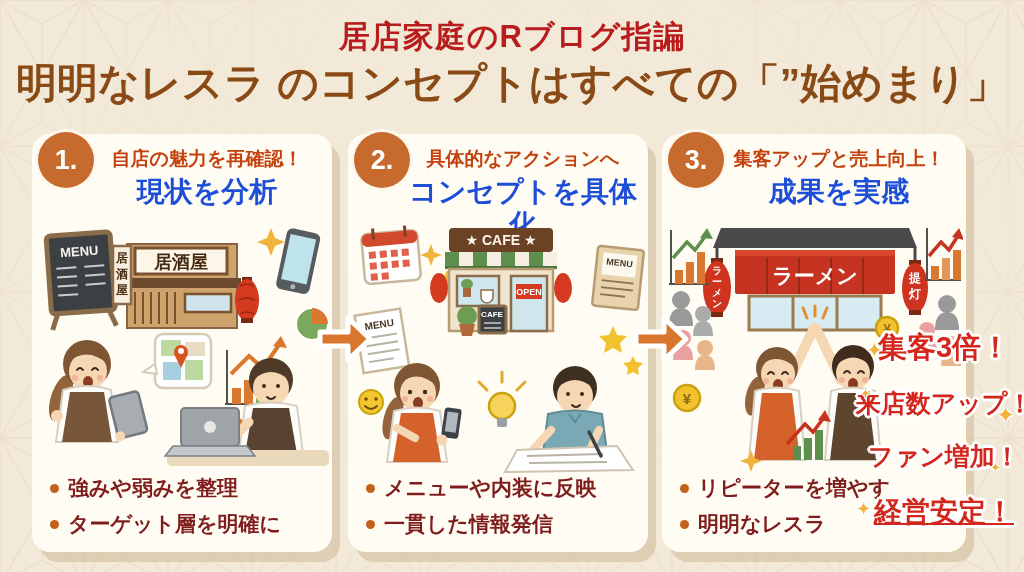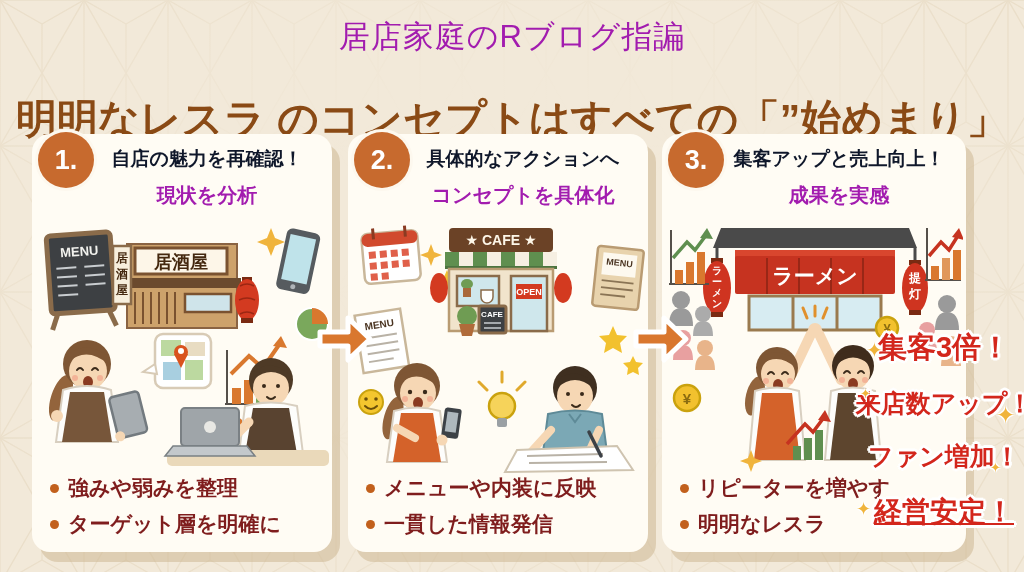--- a/index.html
+++ b/index.html
@@ -2,34 +2,34 @@
 <html><head>
 <meta charset="utf-8">
 <style>
   html,body{margin:0;padding:0;}
   #stage{position:relative;width:1024px;height:572px;background:#f2e9d9;overflow:hidden;
          font-family:"Liberation Sans","DejaVu Sans",sans-serif;}
   #bg-pattern{position:absolute;inset:0;opacity:.55;}
   #bg-fade{position:absolute;inset:0;
     background:radial-gradient(ellipse at 50% 45%, rgba(242,233,217,.95) 38%, rgba(242,233,217,.55) 62%, rgba(242,233,217,0) 85%);}
   .title1{position:absolute;top:16px;left:0;width:100%;text-align:center;
-    font-size:31px;font-weight:400;color:#a21caf;letter-spacing:1px;}
+    font-size:31px;font-weight:700;color:#b91c1c;letter-spacing:1px;}
   .title2{position:absolute;top:56px;left:0;width:100%;text-align:center;
-    font-size:41px;font-weight:900;color:#8a4a15;letter-spacing:0px;margin-top:36px;}
+    font-size:41px;font-weight:900;color:#8a4a15;letter-spacing:0px;}
   .panel{position:absolute;top:134px;height:418px;background:#fffcf4;border-radius:18px;
     box-shadow:8px 10px 0 rgba(206,184,148,.55);}
   #panel1{left:32px;width:300px;}
   #panel2{left:348px;width:300px;}
   #panel3{left:662px;width:304px;}
   .badge{position:absolute;left:6px;top:-2px;width:56px;height:56px;border-radius:50%;
     background:#c76a2e;color:#fff;font-size:27px;font-weight:900;display:flex;
     align-items:center;justify-content:center;box-shadow:0 0 0 3px #fdf8ee;}
   .p-head{margin:14px 8px 0 58px;text-align:center;line-height:1.2;}
-  .p-sub{font-size:19px;font-weight:800;color:#0f172a;}
-  .p-heading{font-size:20px;font-weight:900;color:#a21caf;margin-top:12px;}
+  .p-sub{font-size:19px;font-weight:800;color:#c2410c;}
+  .p-heading{font-size:28px;font-weight:900;color:#1d4ed8;margin-top:4px;}
   .illo{position:absolute;left:3px;top:88px;}
   .bullets{position:absolute;left:18px;bottom:14px;}
   .bullet{display:flex;align-items:center;margin-top:8px;font-size:21px;font-weight:800;color:#7f1d1d;}
   .dot{width:9px;height:9px;border-radius:50%;background:#c2601c;margin-right:9px;flex:0 0 auto;}
   .arrow{position:absolute;top:312px;width:58px;height:54px;}
   #arrow1{left:316px;} #arrow2{left:632px;}
   .benefits{position:absolute;left:868px;top:332px;width:152px;display:flex;
     flex-direction:column;align-items:center;gap:26px;}
   .benefit{font-weight:900;color:#d3261c;white-space:nowrap;line-height:1.1;
     text-shadow:-2px -2px 0 #fff,2px -2px 0 #fff,-2px 2px 0 #fff,2px 2px 0 #fff,

